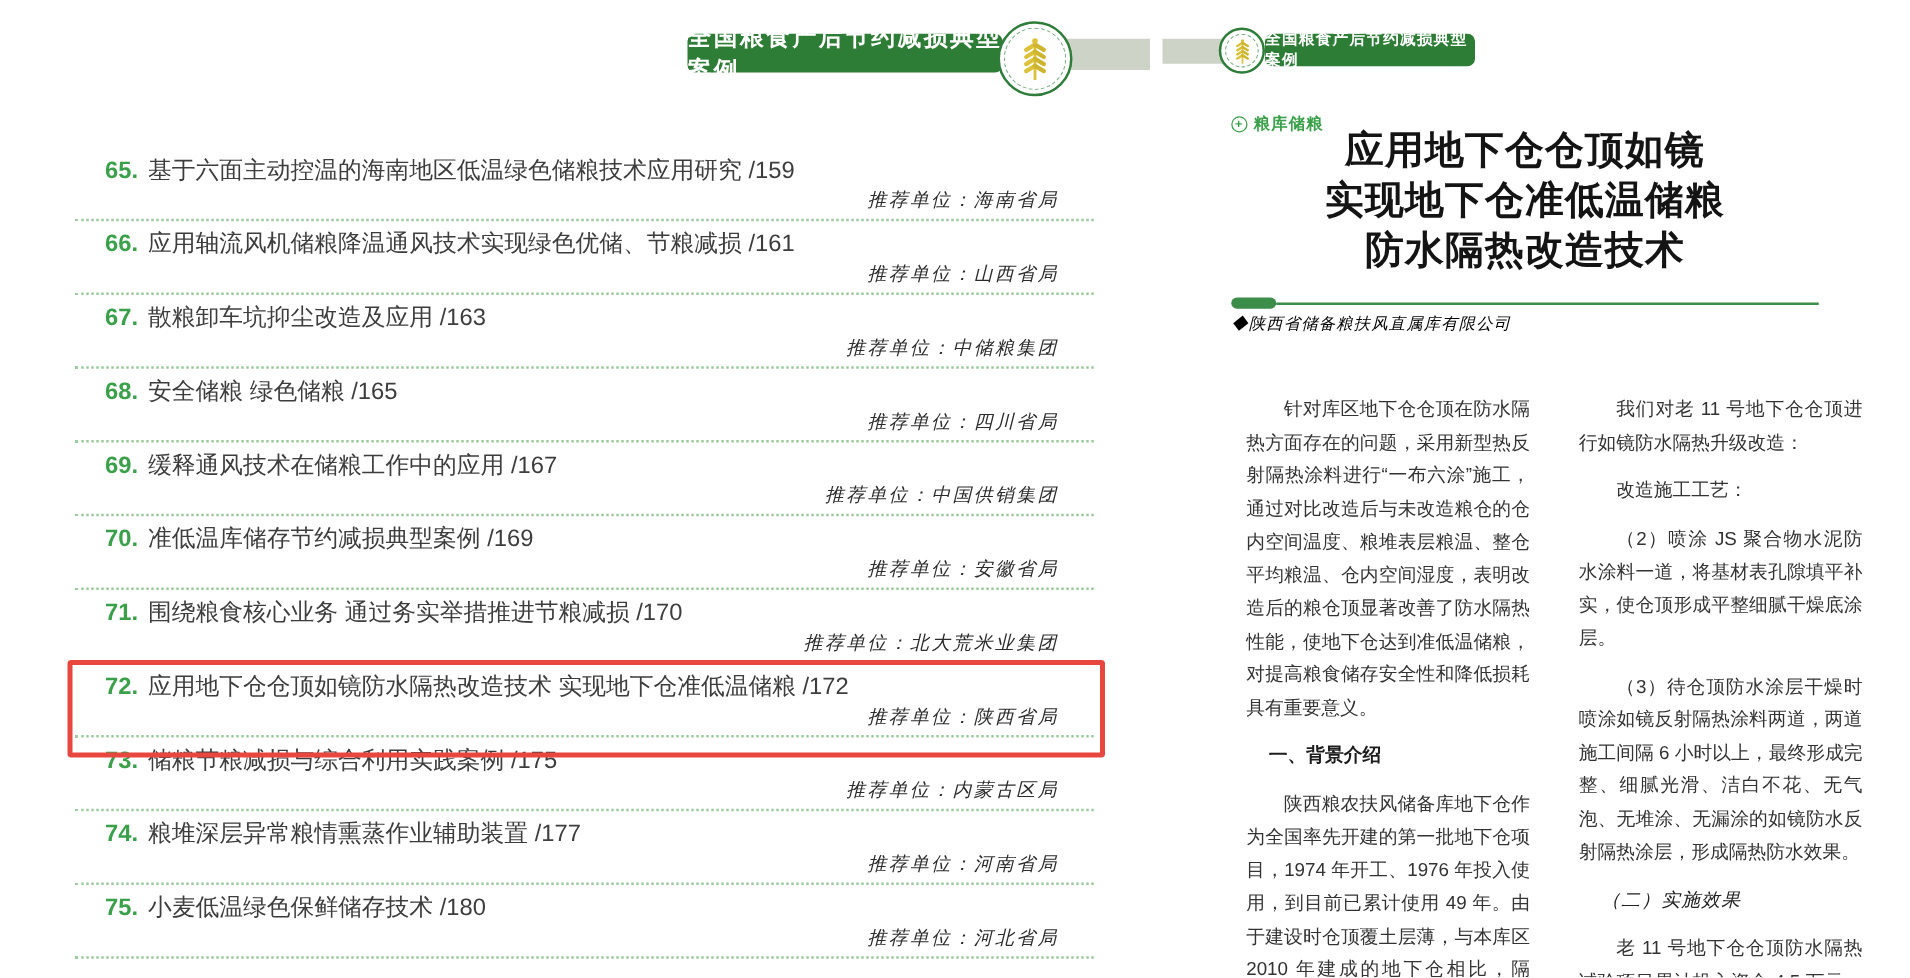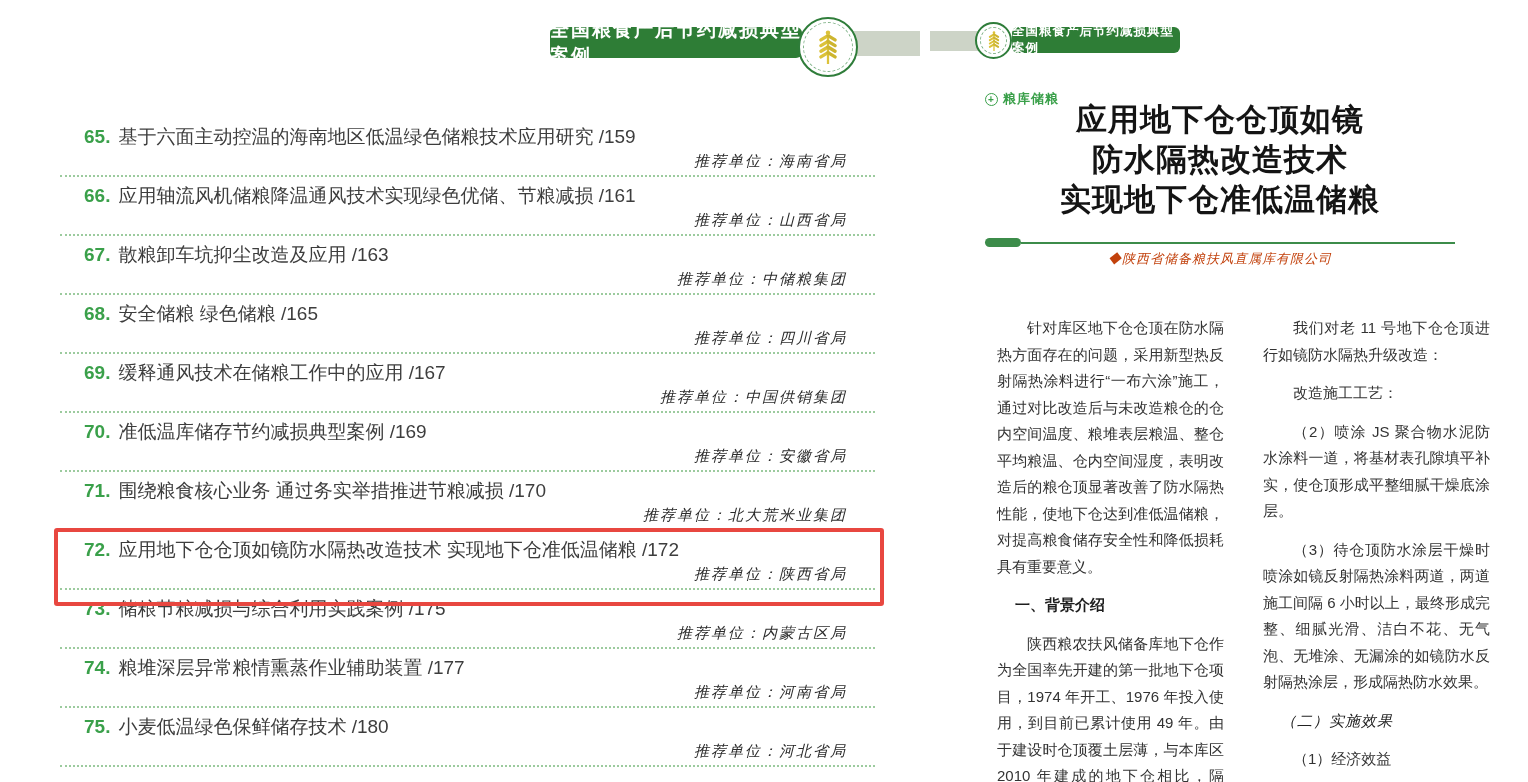--- a/index.html
+++ b/index.html
@@ -34,22 +34,22 @@
   .tag{position:absolute;left:985px;top:90px;color:#3aa04a;font-size:13px;font-weight:700;
        display:flex;align-items:center;gap:5px;letter-spacing:1px;}
   .circle-plus{display:inline-flex;align-items:center;justify-content:center;width:13px;height:13px;
        border:1.5px solid #3aa04a;border-radius:50%;font-size:10px;font-weight:700;color:#3aa04a;box-sizing:border-box;}
   .art-title{position:absolute;left:985px;top:100px;width:470px;text-align:center;
        font-family:"Liberation Serif",serif;font-weight:900;color:#141414;
        font-size:31px;line-height:40px;letter-spacing:1px;}
   .rule{position:absolute;left:985px;top:238px;width:470px;display:flex;align-items:center;}
   .rule .pill{width:36px;height:9px;border-radius:5px;background:#3c8c4a;}
   .rule .line{flex:1;height:2px;background:#3c8c4a;}
-  .author{position:absolute;left:985px;top:250px;width:470px;text-align:center;
-       color:#c2410c;font-family:"Liberation Serif",serif;font-style:italic;
+  .author{position:absolute;left:985px;top:250px;width:470px;text-align:left;
+       color:#000000;font-family:"Liberation Serif",serif;font-style:italic;
        font-size:13px;letter-spacing:1px;}
 
   .col{position:absolute;top:303px;width:251px;font-size:15px;line-height:26.5px;color:#333;
        text-align:justify;}
   .col-1{left:985px;}
   .col-2{left:1251px;}
   .col p{margin:12px;text-indent:2em;}
   .col .h{font-weight:700;color:#1d1d1d;text-indent:2em;margin:10px 0 4px 0;}
   .col .sub{font-family:"Liberation Serif",serif;font-style:italic;color:#222;
        text-indent:2em;letter-spacing:1px;}
@@ -136,22 +136,22 @@
 
   <div class="hl-box"></div>
 
   <div class="tag">
     <span class="circle-plus">+</span>
     <span>粮库储粮</span>
   </div>
 
   <div class="art-title">
     <div>应用地下仓仓顶如镜</div>
+    <div>实现地下仓准低温储粮</div>
     <div>防水隔热改造技术</div>
-    <div>实现地下仓准低温储粮</div>
   </div>
 
   <div class="rule">
     <span class="pill"></span>
     <span class="line"></span>
   </div>
   <div class="author">◆陕西省储备粮扶风直属库有限公司</div>
 
   <div class="col col-1">
     <p>针对库区地下仓仓顶在防水隔热方面存在的问题，采用新型热反射隔热涂料进行“一布六涂”施工，通过对比改造后与未改造粮仓的仓内空间温度、粮堆表层粮温、整仓平均粮温、仓内空间湿度，表明改造后的粮仓顶显著改善了防水隔热性能，使地下仓达到准低温储粮，对提高粮食储存安全性和降低损耗具有重要意义。</p>
@@ -159,17 +159,16 @@
     <p>陕西粮农扶风储备库地下仓作为全国率先开建的第一批地下仓项目，1974 年开工、1976 年投入使用，到目前已累计使用 49 年。由于建设时仓顶覆土层薄，与本库区 2010 年建成的地下仓相比，隔热、密闭、防潮条件整体相对较差。为实现储备粮新形势发展需求，达到准低温储粮技术要求，对陕西粮农扶风储备库老 11 号地下仓仓顶进行如镜防水隔热改造，探索经济有效控制仓温、粮温的方法，最终达到地下仓准低温储粮的环境。</p>
 
   </div>
 
   <div class="col col-2">
     <p>我们对老 11 号地下仓仓顶进行如镜防水隔热升级改造：</p>
     <p>改造施工工艺：</p>
     <p>（2）喷涂 JS 聚合物水泥防水涂料一道，将基材表孔隙填平补实，使仓顶形成平整细腻干燥底涂层。</p>
     <p>（3）待仓顶防水涂层干燥时喷涂如镜反射隔热涂料两道，两道施工间隔 6 小时以上，最终形成完整、细腻光滑、洁白不花、无气泡、无堆涂、无漏涂的如镜防水反射隔热涂层，形成隔热防水效果。</p>
     <div class="sub">（二）实施效果</div>
-    <p>（1）经济效益</p>
     <p>老 11 号地下仓仓顶防水隔热试验项目累计投入资金 4.5 万元，具备造价低、周期短优势，提升仓房准低温储藏适应性，日常运行费用低。通过仓顶隔热保温改造实现准低温储粮，降低粮温、抑制呼吸，从而保鲜延缓陈化、减少干物质损耗，降低综合损耗率，提</p>
   </div>
 
 </div>
 
 </body></html>

